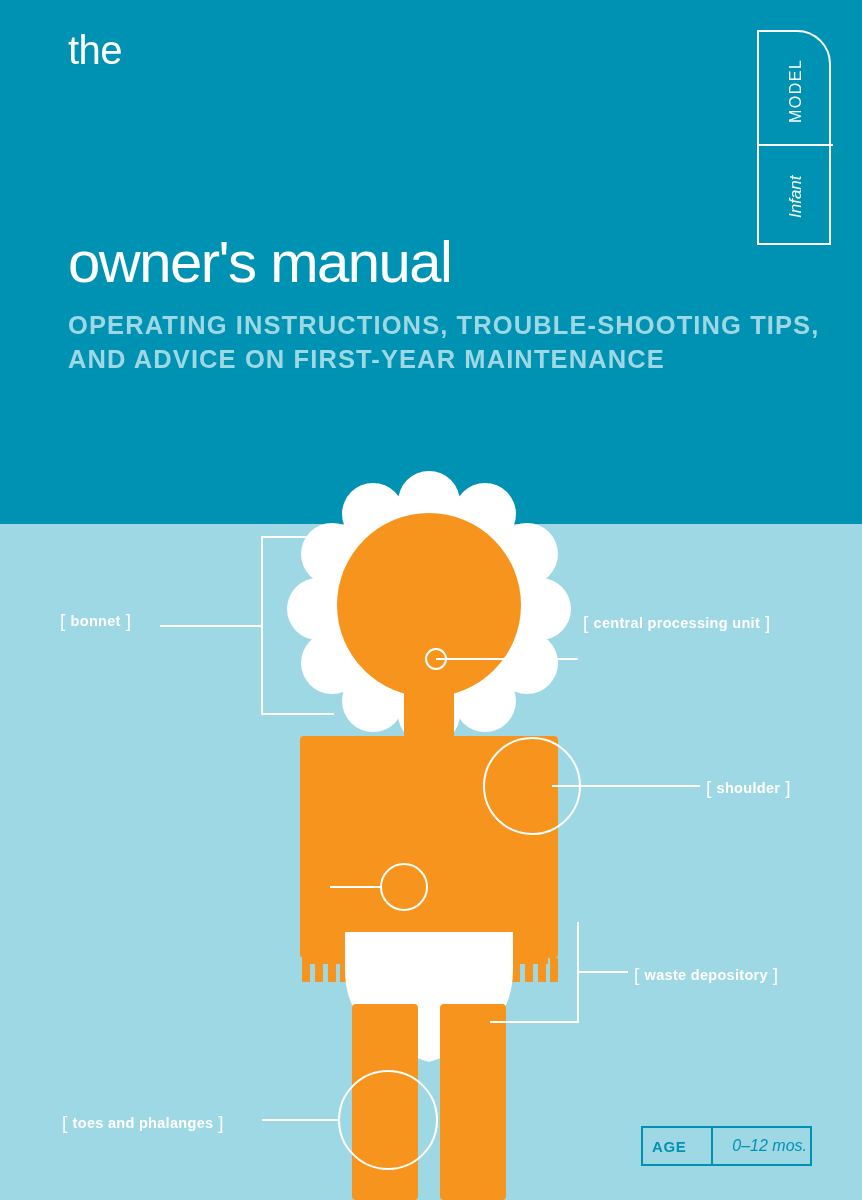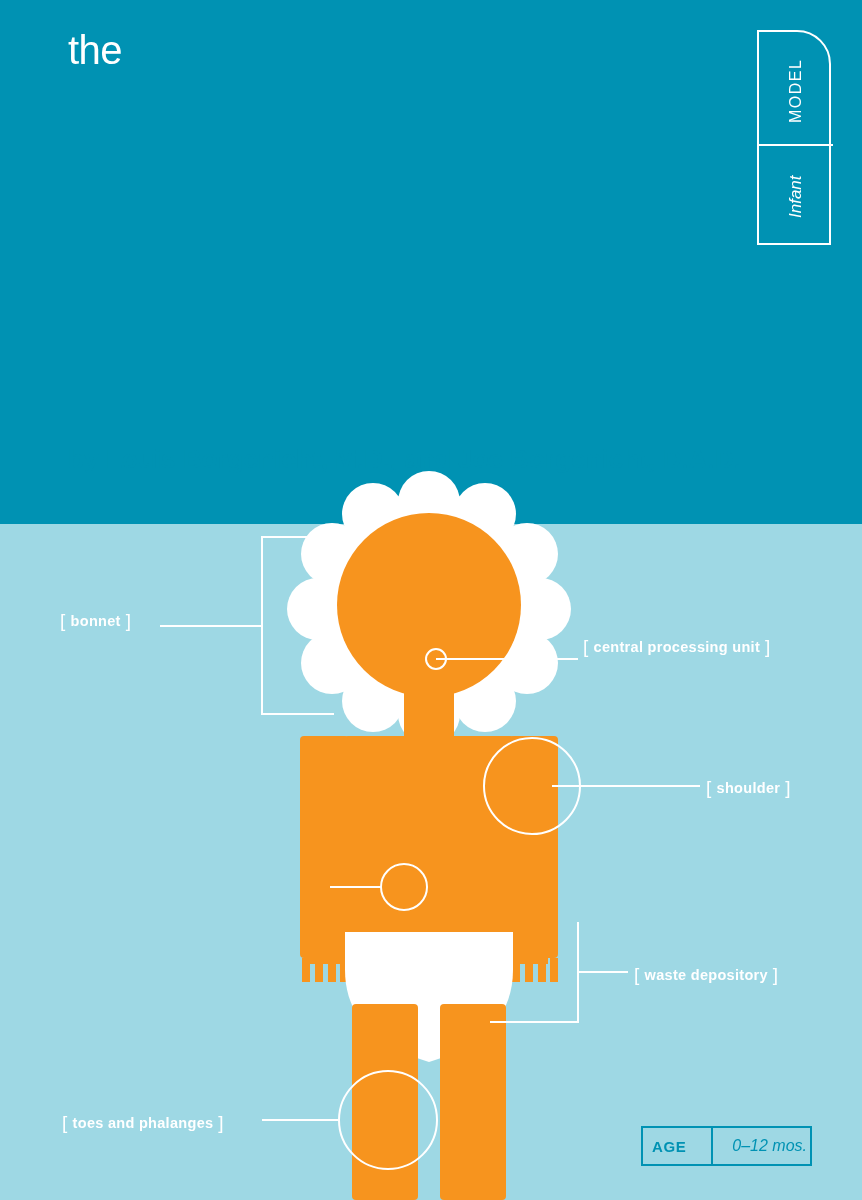--- a/index.html
+++ b/index.html
@@ -185,20 +185,22 @@
     color: #0092b3;
   }
 </style>
 </head>
 <body>
 
 <div class="cover">
 
   <div class="header">
     <div class="kicker">the</div>
+    <div class="subtitle-owners">owner's manual</div>
+    <div class="tagline">OPERATING INSTRUCTIONS, TROUBLE-SHOOTING TIPS, AND ADVICE ON FIRST-YEAR MAINTENANCE</div>
 
     <div class="model-tab">
       <div class="tab-label">MODEL</div>
       <div class="tab-divider"></div>
       <div class="tab-value">Infant</div>
     </div>
   </div>
 
   <div class="authors">by Louis Borgenicht, M.D., and Joe Borgenicht, D.A.D.</div>
 
@@ -272,21 +274,21 @@
 
       <path d="M262 716 H340"></path>
       <circle cx="388" cy="716" r="49"></circle>
     </g>
   </svg>
 
   <div class="callout" style="left:60px; top:610px;">
     <span class="bracket left">[</span><span>bonnet</span><span class="bracket right">]</span>
   </div>
 
-  <div class="callout" style="left:583px; top:636px;text-align:center;">
+  <div class="callout" style="left:583px; top:612px;text-align:center;">
     <span class="bracket left">[</span><span>central processing unit</span><span class="bracket right">]</span>
   </div>
 
   <div class="callout" style="left:706px; top:777px;">
     <span class="bracket left">[</span><span>shoulder</span><span class="bracket right">]</span>
   </div>
 
 
   <div class="callout" style="left:634px; top:964px;">
     <span class="bracket left">[</span><span>waste depository</span><span class="bracket right">]</span>

